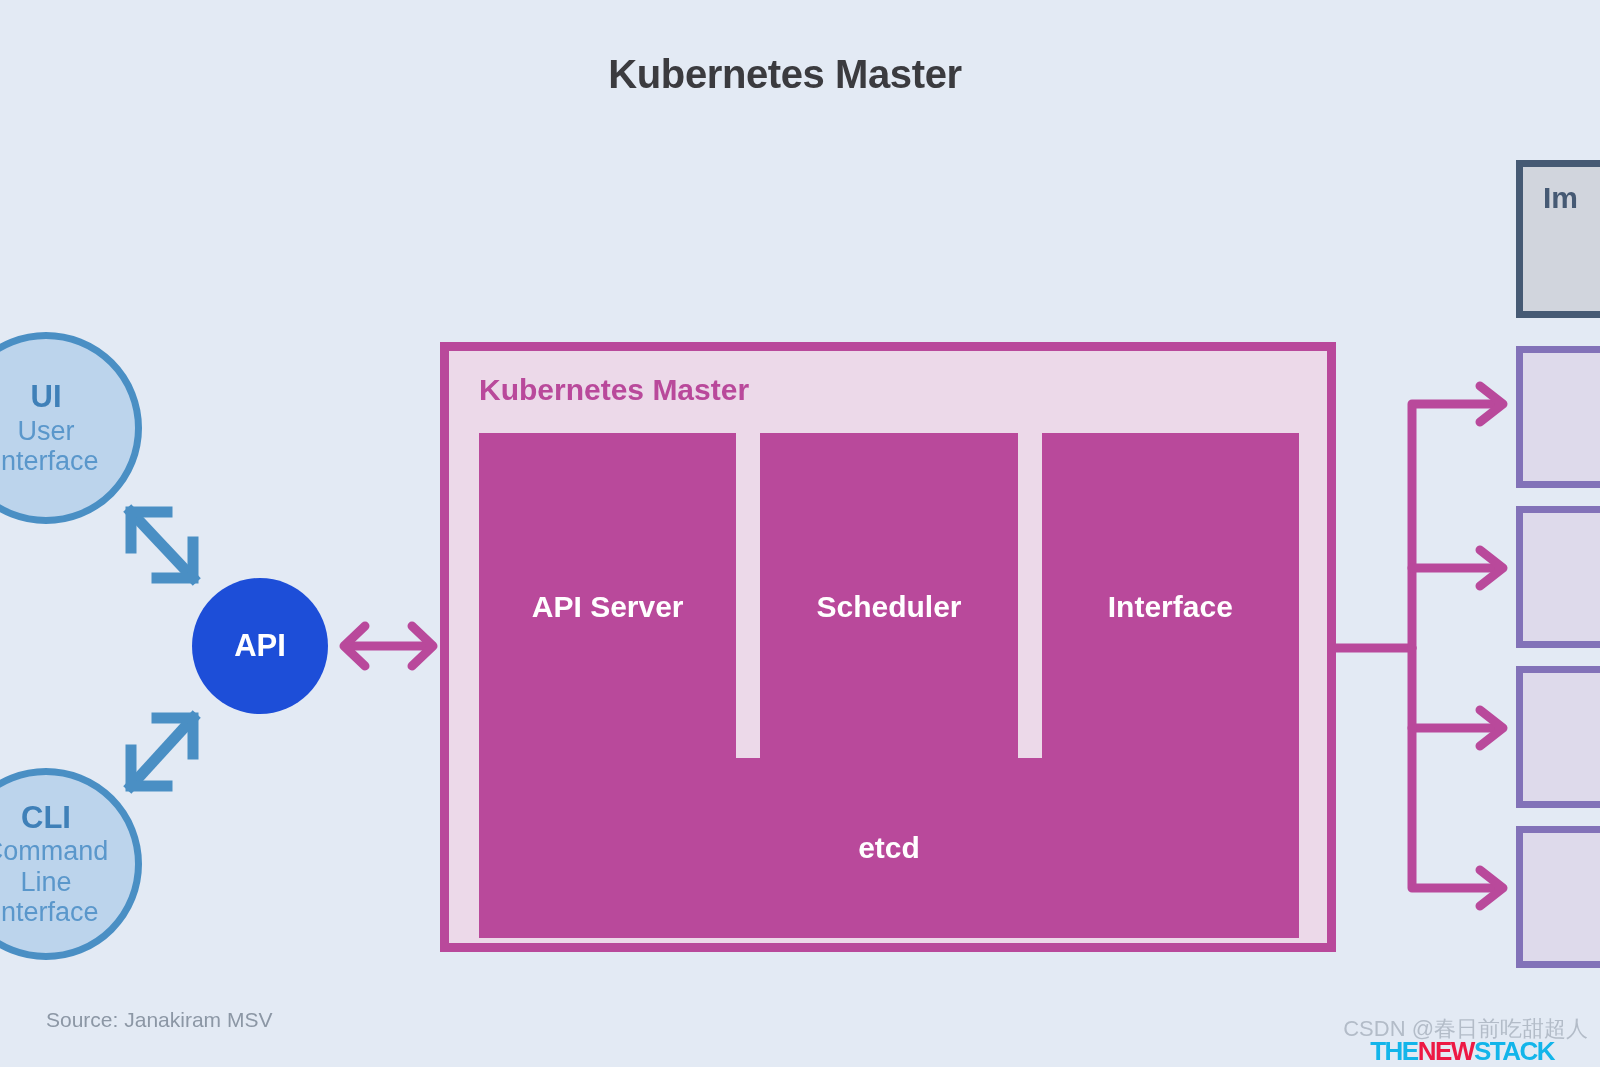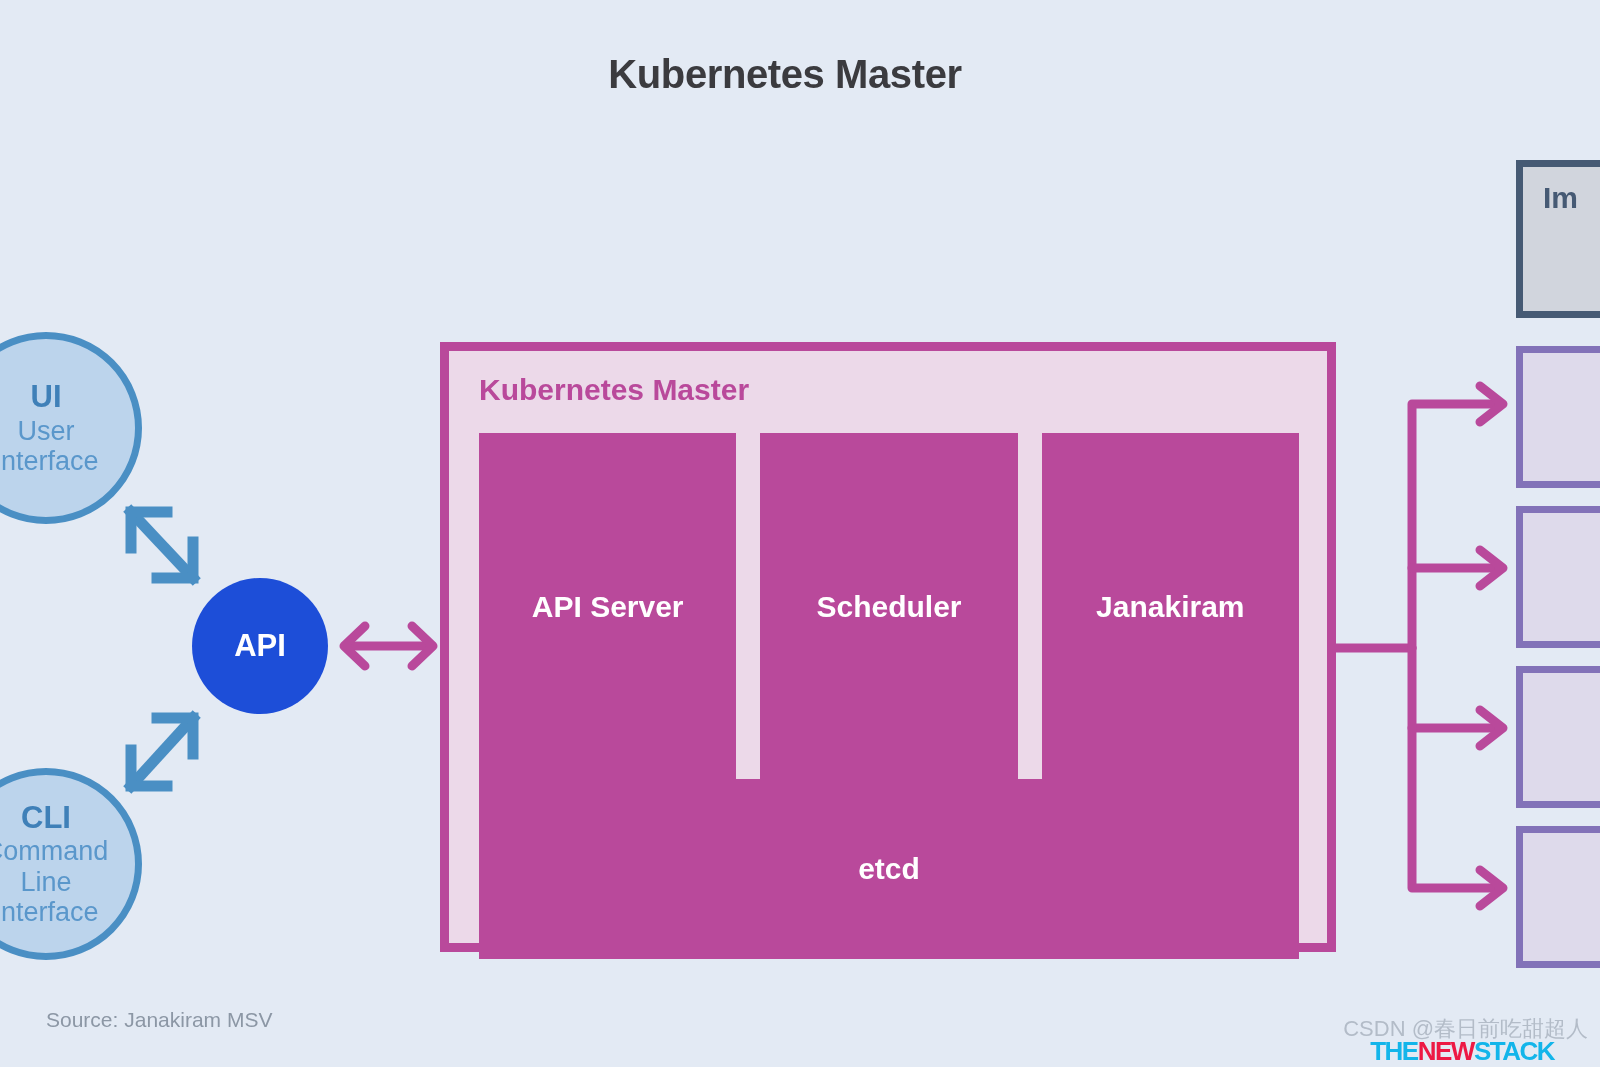--- a/index.html
+++ b/index.html
@@ -133,21 +133,21 @@
     display: flex;
     align-items: center;
     justify-content: center;
     color: #ffffff;
     font-size: 30px;
     font-weight: bold;
   }
   #etcd-box {
     position: absolute;
     left: 30px;
-    top: 428px;
+    top: 407px;
     width: 820px;
     height: 180px;
     background: #b9499b;
     display: flex;
     align-items: center;
     justify-content: center;
     color: #ffffff;
     font-size: 30px;
     font-weight: bold;
   }
@@ -275,21 +275,21 @@
     <div id="master-panel-label">Kubernetes Master</div>
 
     <div id="master-components-row">
       <div class="component-box">
         <span>API Server</span>
       </div>
       <div class="component-box">
         <span>Scheduler</span>
       </div>
       <div class="component-box">
-        <span>Janakiram</span>
+        <span>Interface</span>
       </div>
     </div>
 
     <div id="etcd-box">
       <span>etcd</span>
     </div>
   </div>
 
   <div id="registry-box">
     <span>Im</span>

